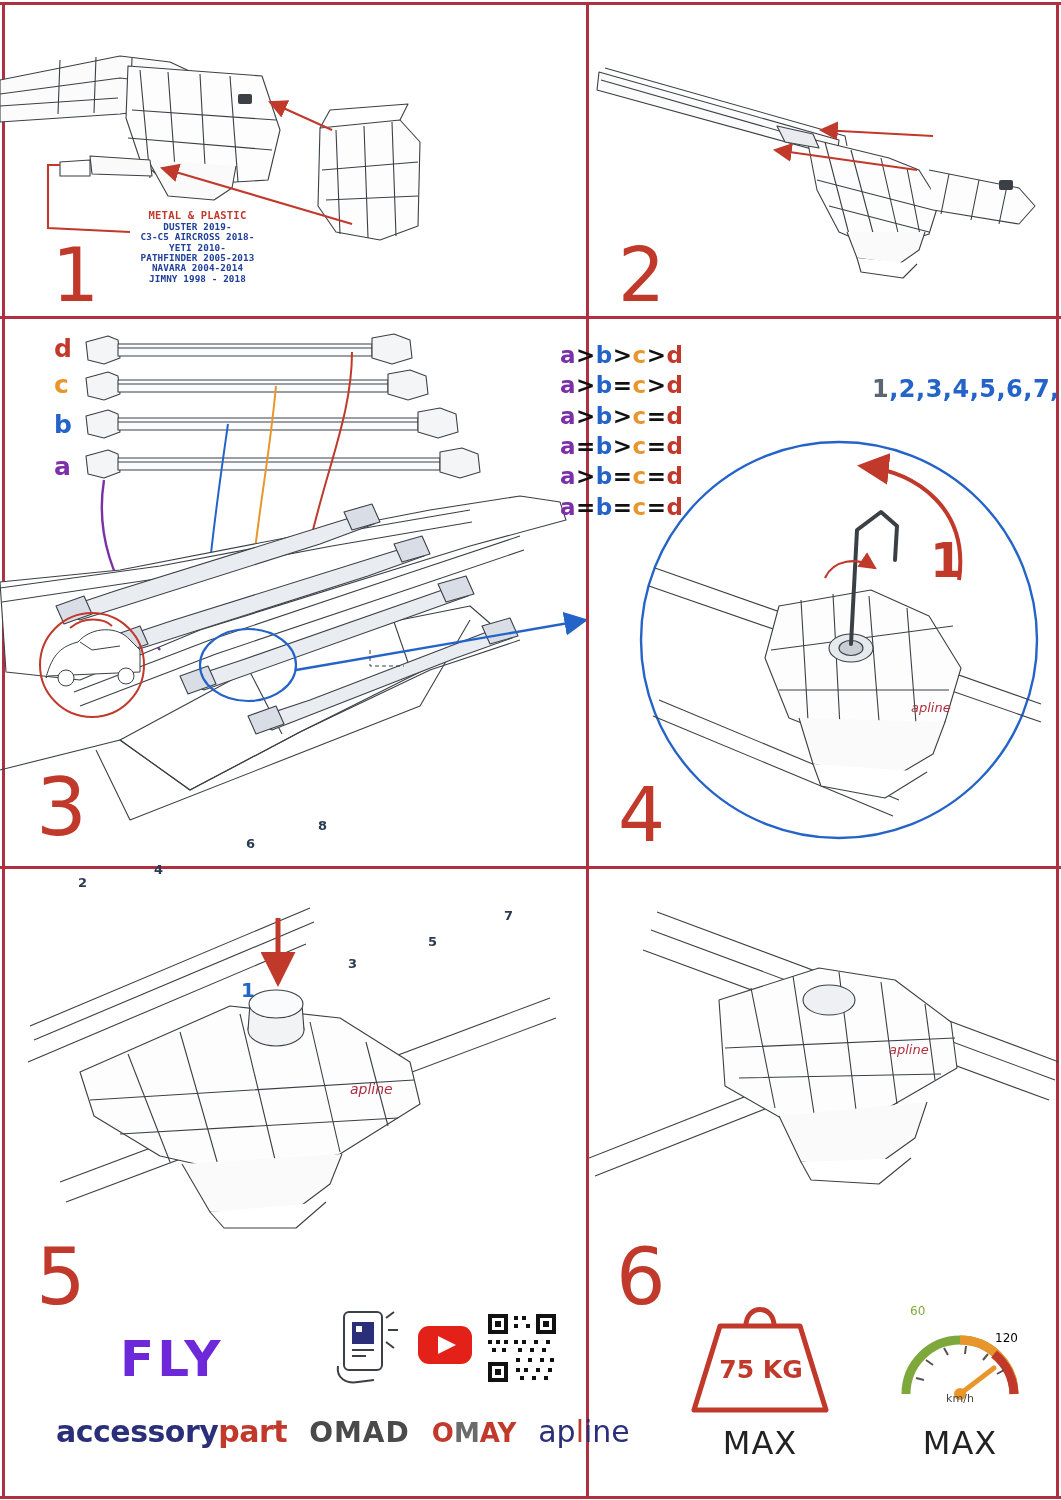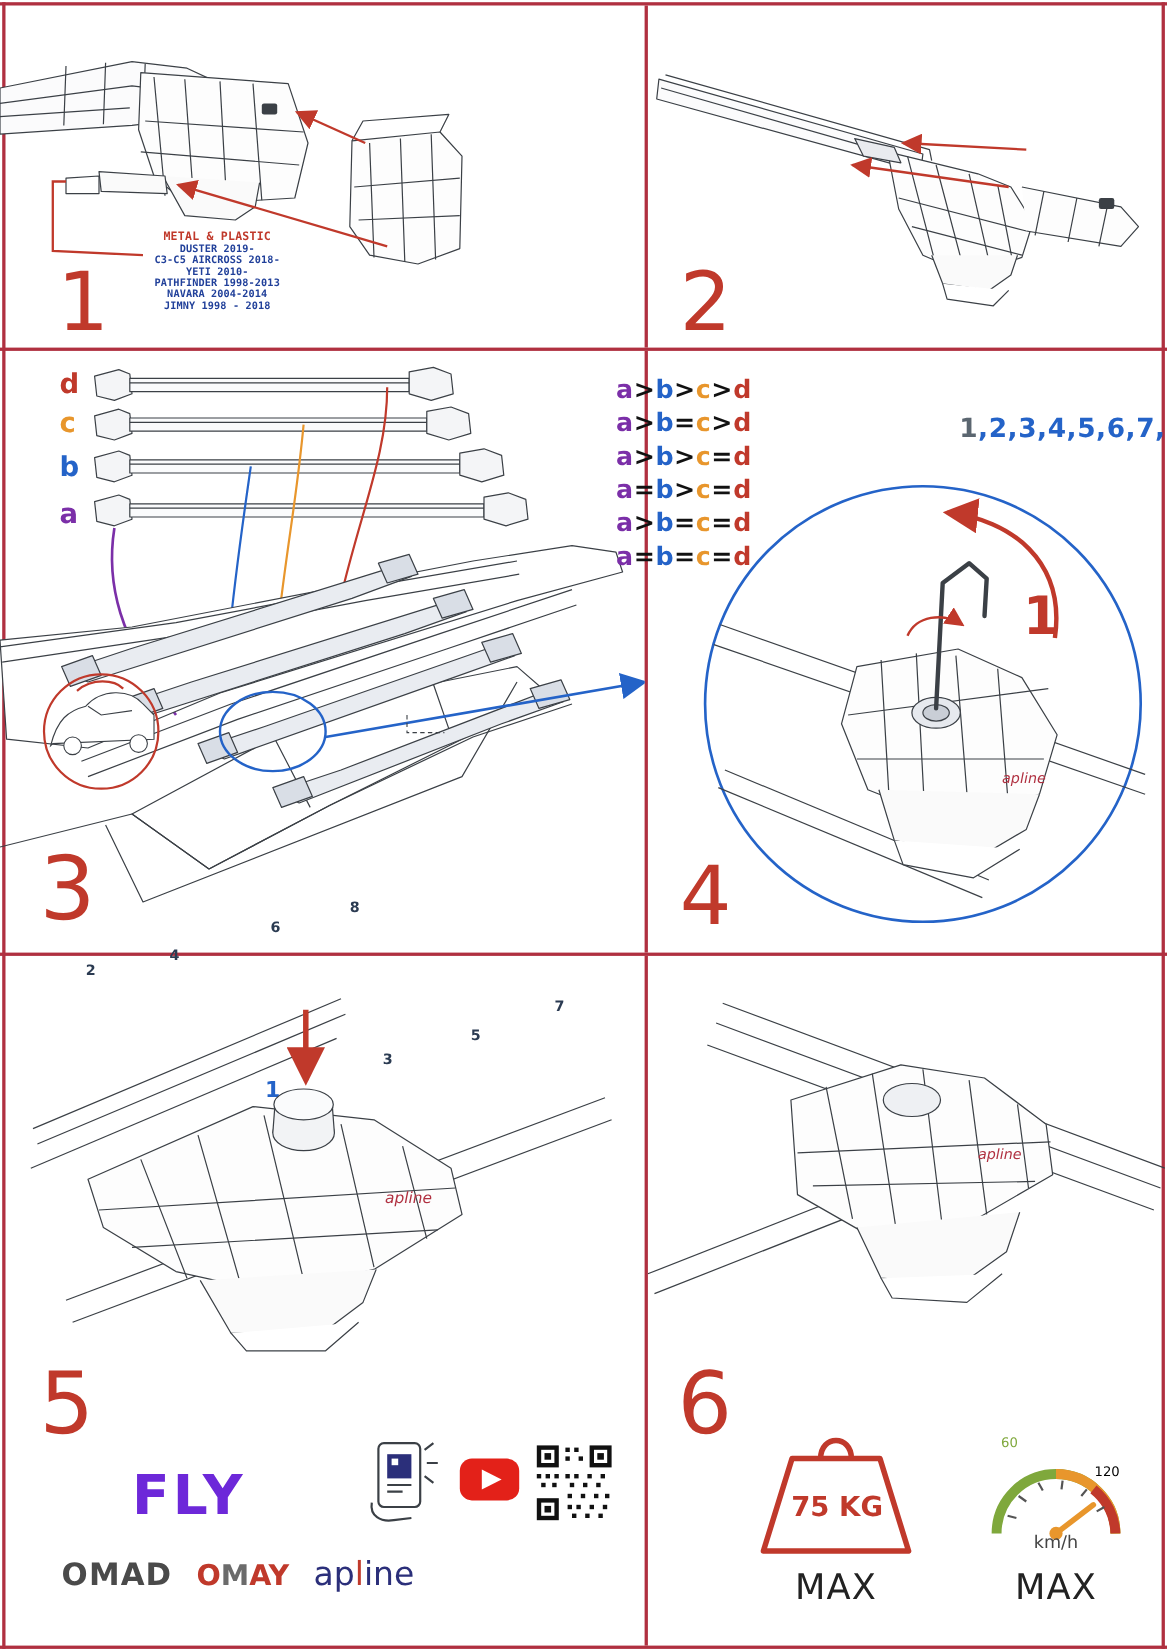--- a/index.html
+++ b/index.html
@@ -135,21 +135,21 @@
   .max1 {
     position:absolute; left:690px; top:1424px; width:140px; text-align:center;
     font-family:"DejaVu Sans", sans-serif; font-size:32px; color:#222; letter-spacing:1px;
   }
   .max2 {
     position:absolute; left:890px; top:1424px; width:140px; text-align:center;
     font-family:"DejaVu Sans", sans-serif; font-size:32px; color:#222; letter-spacing:1px;
   }
   .gauge-kmh {
     position:absolute; left:912px; top:1392px; width:96px; text-align:center;
-    font-family:"DejaVu Sans", sans-serif; font-size:16px; color:#444;
+    font-family:"DejaVu Sans", sans-serif; font-size:11px; color:#444;
   }
   .gauge-60 { position:absolute; left:910px; top:1304px; font-size:12px; color:#7fa83c; font-family:"DejaVu Sans", sans-serif;}
   .gauge-120 { position:absolute; left:995px; top:1331px; font-size:12px; color:#000000; font-family:"DejaVu Sans", sans-serif;}
 </style>
 </head>
 <body>
 
 <div class="page">
 
   <div class="frame-line fl-top"></div>
@@ -196,21 +196,21 @@
     <g fill="#3b4046">
       <rect x="238" y="84" width="14" height="10" rx="2"></rect>
     </g>
   </svg>
 
   <div class="metal-plastic">
     <div class="hdr">METAL &amp; PLASTIC</div>
     <div class="veh">DUSTER 2019-</div>
     <div class="veh">C3-C5 AIRCROSS 2018-</div>
     <div class="veh">YETI 2010-</div>
-    <div class="veh">PATHFINDER 1998-2013</div>
+    <div class="veh">PATHFINDER 2005-2013</div>
     <div class="veh">NAVARA 2004-2014</div>
     <div class="veh">JIMNY 1998 - 2018</div>
   </div>
 
   <div class="stepnum s1">1</div>
 
   <svg class="art" style="left:589px;top:10px;" width="470" height="300" viewBox="0 0 470 300">
     <g fill="none" stroke="#3b4046" stroke-width="1.1" stroke-linejoin="round">
 
       <path d="M10 62 L250 130 L248 146 L8 80 Z" fill="#fbfbfc"></path>
@@ -514,20 +514,21 @@
           <rect x="206" y="60" width="4" height="4"></rect>
           <rect x="218" y="60" width="4" height="4"></rect>
         <rect x="190" y="68" width="4" height="4"></rect>
           <rect x="202" y="68" width="4" height="4"></rect>
           <rect x="214" y="68" width="4" height="4"></rect>
       </g>
     </g>
   </svg>
 
   <div class="brandrow">
+    <div class="b-acc"><span>accessory</span><span class="part">part</span></div>
     <div class="b-omad"><span>OMAD</span></div>
     <div class="b-omay"><span>O</span><span class="grey">M</span><span>AY</span></div>
     <div class="b-apline"><span>ap</span><span class="bar">l</span><span>ine</span></div>
   </div>
 
   <svg class="art" style="left:680px;top:1290px;" width="160" height="130" viewBox="0 0 160 130">
     <path d="M40 36 L120 36 L146 120 L14 120 Z" fill="none" stroke="#c0392b" stroke-width="5" stroke-linejoin="round"></path>
     <path d="M66 36 C66 14 94 14 94 36" fill="none" stroke="#c0392b" stroke-width="5"></path>
   </svg>
   <div class="weight-txt">75 KG</div>

